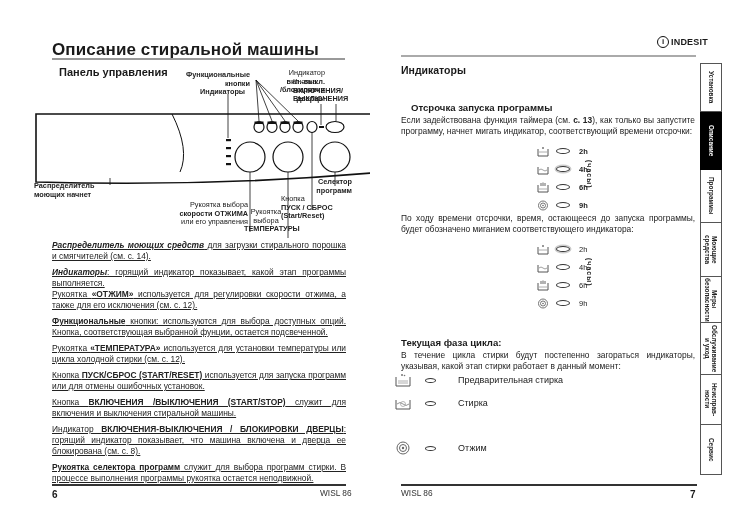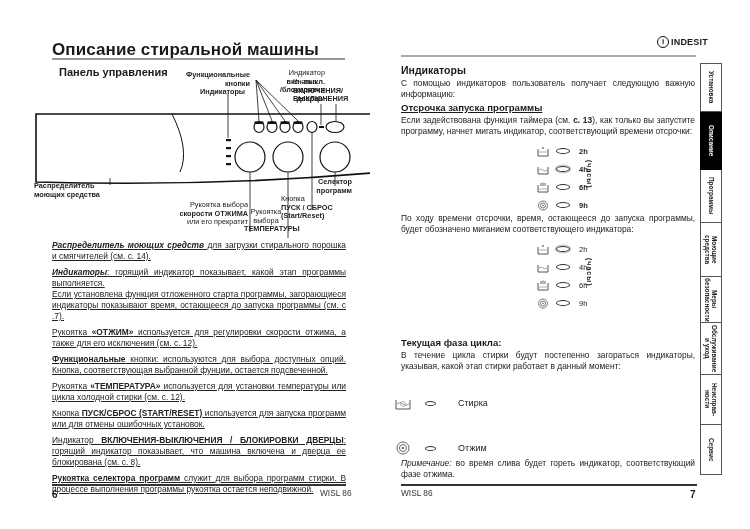--- a/index.html
+++ b/index.html
@@ -128,71 +128,70 @@
       <div style="font-weight:bold">/блокировки</div>
       <div style="font-weight:bold">дверцы</div>
     </div>
     <div class="dlabel" style="left:263px;top:18px;">
       <div>Кнопка</div>
       <div style="font-weight:bold">ВКЛЮЧЕНИЯ/</div>
       <div style="font-weight:bold">ВЫКЛЮЧЕНИЯ</div>
     </div>
     <div class="dlabel bold" style="left:4px;top:122px;">
       <div>Распределитель</div>
-      <div>моющих средства</div>
+      <div>моющих начнет</div>
     </div>
     <div class="dlabel right" style="left:130px;top:141px;width:88px;">
       <div>Рукоятка выбора</div>
       <div style="font-weight:bold">скорости ОТЖИМА</div>
-      <div>или его прекратит</div>
+      <div>или его управления</div>
     </div>
     <div class="dlabel center" style="left:214px;top:148px;width:44px;">
       <div>Рукоятка</div>
       <div>выбора</div>
       <div style="font-weight:bold">ТЕМПЕРАТУРЫ</div>
     </div>
     <div class="dlabel" style="left:251px;top:135px;">
       <div>Кнопка</div>
       <div style="font-weight:bold">ПУСК / СБРОС</div>
       <div style="font-weight:bold">(Start/Reset)</div>
     </div>
     <div class="dlabel bold right" style="left:272px;top:118px;width:50px;">
       <div>Селектор</div>
       <div>программ</div>
     </div>
   </div>
 
   <div class="body-text" style="left:52px;top:240px;width:294px;">
     <div class="para"><b><i>Распределитель моющих средств</i></b><span> для загрузки стирального порошка и смягчителей (см. с. 14).</span></div>
     <div class="para" style="margin-bottom:0"><b><i>Индикаторы</i></b><span>: горящий индикатор показывает, какой этап программы выполняется.</span></div>
-    <div class="para"><span>Если установлена функция отложенного старта программы, загорающиеся индикаторы показывают время, остающееся до запуска программы (см. с .7).</span></div>
     <div class="para"><span>Рукоятка </span><b>«ОТЖИМ»</b><span> используется для регулировки скорости отжима, а также для его исключения (см. с. 12).</span></div>
     <div class="para"><b>Функциональные</b><span> кнопки: используются для выбора доступных опций. Кнопка, соответствующая выбранной фунции, остается подсвеченной.</span></div>
     <div class="para"><span>Рукоятка </span><b>«ТЕМПЕРАТУРА»</b><span> используется для установки температуры или цикла холодной стирки (см. с. 12).</span></div>
     <div class="para"><span>Кнопка </span><b>ПУСК/СБРОС (START/RESET)</b><span> используется для запуска программ или для отмены ошибочных установок.</span></div>
+    <div class="para"><span>Кнопка </span><b>ВКЛЮЧЕНИЯ /ВЫКЛЮЧЕНИЯ (START/STOP)</b><span> служит для включения и выключения стиральной машины.</span></div>
     <div class="para"><span>Индикатор </span><b>ВКЛЮЧЕНИЯ-ВЫКЛЮЧЕНИЯ / БЛОКИРОВКИ ДВЕРЦЫ</b><span>: горящий индикатор показывает, что машина включена и дверца ее блокирована (см. с. 8).</span></div>
     <div class="para"><b>Рукоятка селектора программ</b><span> служит для выбора программ стирки. В процессе выполнения программы рукоятка остается неподвижной.</span></div>
   </div>
 
   <div class="footer-rule" style="left:52px;top:484px;width:294px;"></div>
   <div class="footer-page" style="left:52px;top:489px;">6</div>
   <div class="footer-model" style="left:320px;top:488px;">WISL 86</div>
 </div>
 
 <div class="page page-right">
   <div class="logo">
     <span class="logo-circle">i</span>
     <span class="logo-text">INDESIT</span>
   </div>
   <div class="title-rule-right"></div>
 
   <div class="h2" style="left:26px;top:64px;">Индикаторы</div>
-  <div class="body-text" style="left:26px;top:78px;width:294px;">С помощью индикаторов пользователь получает следующую важную информацию:</div>
-
-  <div class="h3" style="left:26px;top:102px;text-decoration:underline;">Отсрочка запуска программы</div>
+
+  <div class="h3" style="left:36px;top:102px;">Отсрочка запуска программы</div>
   <div class="body-text" style="left:26px;top:115px;width:294px;"><span>Если задействована функция таймера (см. </span><b>с. 13</b><span>), как только вы запустите программу, начнет мигать индикатор, соответствующий времени отсрочки:</span></div>
 
   <div class="timer-block" style="left:162px;top:145px;height:70px;">
     <div class="timer-row" style="top:0;">
       <svg class="ico" viewBox="0 0 12 11">
           <path d="M1 3 V10 H11 V3" fill="none" stroke="#555" stroke-width="1"></path>
           <path d="M2 6 H10" stroke="#999" stroke-width="0.8"></path>
           <circle cx="6" cy="2" r="1" fill="#777"></circle>
         </svg>
       <span class="led"></span>
@@ -265,40 +264,49 @@
       <span class="led"></span>
       <span class="hrs" style="font-weight:normal">9h</span>
     </div>
   </div>
   <div class="vert-hours" style="left:211px;top:258px;">(часы)</div>
 
 
   <div class="h3" style="left:26px;top:337px;">Текущая фаза цикла:</div>
   <div class="body-text" style="left:26px;top:350px;width:294px;">В течение цикла стирки будут постепенно загораться индикаторы, указывая, какой этап стирки работает в данный момент:</div>
 
+  <div class="phase-row" style="top:372px;left:20px;">
+    <svg class="ico" viewBox="0 0 16 14">
+        <path d="M1 4 V13 H15 V4" fill="none" stroke="#555" stroke-width="1"></path>
+        <path d="M3 8 H13 M3 10 H13" stroke="#999" stroke-width="0.8"></path>
+        <circle cx="7" cy="2" r="1" fill="#777"></circle>
+        <circle cx="9.5" cy="2.5" r="0.8" fill="#777"></circle>
+      </svg>
+    <span class="led"></span>
+    <span class="lbl">Предварительная стирка</span>
+  </div>
   <div class="phase-row" style="top:395px;left:20px;">
     <svg class="ico" viewBox="0 0 16 14">
         <path d="M1 4 V13 H15 V4" fill="none" stroke="#555" stroke-width="1"></path>
         <path d="M2 8 Q5 5 8 8 T14 8" fill="none" stroke="#888" stroke-width="0.9"></path>
         <circle cx="8" cy="8" r="2.5" fill="none" stroke="#999" stroke-width="0.7"></circle>
       </svg>
     <span class="led"></span>
     <span class="lbl">Стирка</span>
   </div>
   <div class="phase-row" style="top:440px;left:20px;">
     <svg class="ico" viewBox="0 0 16 14">
         <circle cx="8" cy="7" r="6" fill="none" stroke="#666" stroke-width="1"></circle>
         <circle cx="8" cy="7" r="3.5" fill="none" stroke="#666" stroke-width="1"></circle>
         <circle cx="8" cy="7" r="1.2" fill="#666"></circle>
       </svg>
     <span class="led"></span>
     <span class="lbl">Отжим</span>
   </div>
 
-  <div class="body-text" style="left:26px;top:458px;width:294px;"><i>Примечание:</i><span> во время слива будет гореть индикатор, соответствующий фазе отжима.</span></div>
 
   <div class="footer-rule" style="left:26px;top:484px;width:296px;"></div>
   <div class="footer-model" style="left:26px;top:488px;">WISL 86</div>
   <div class="footer-page" style="left:315px;top:489px;">7</div>
 </div>
 
 <div class="tabs">
   <div class="tab" style="top:0;height:49px;">
       <span>Установка</span>
     </div>

